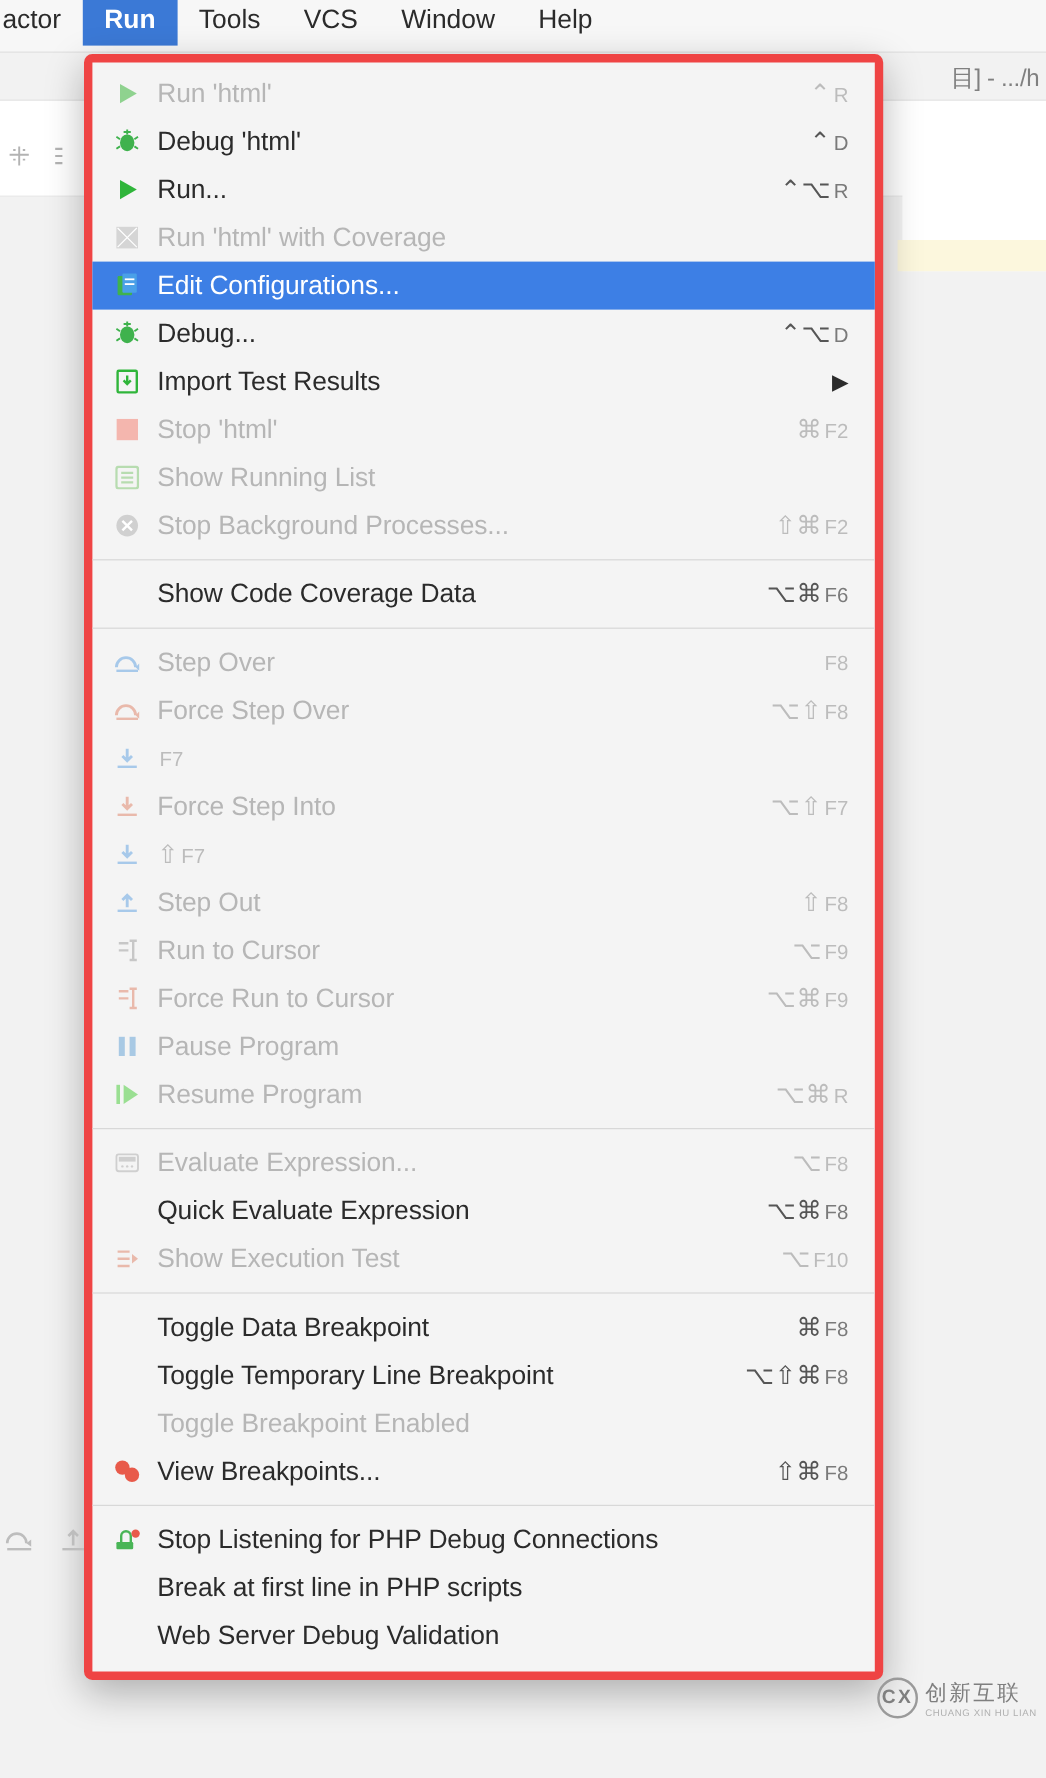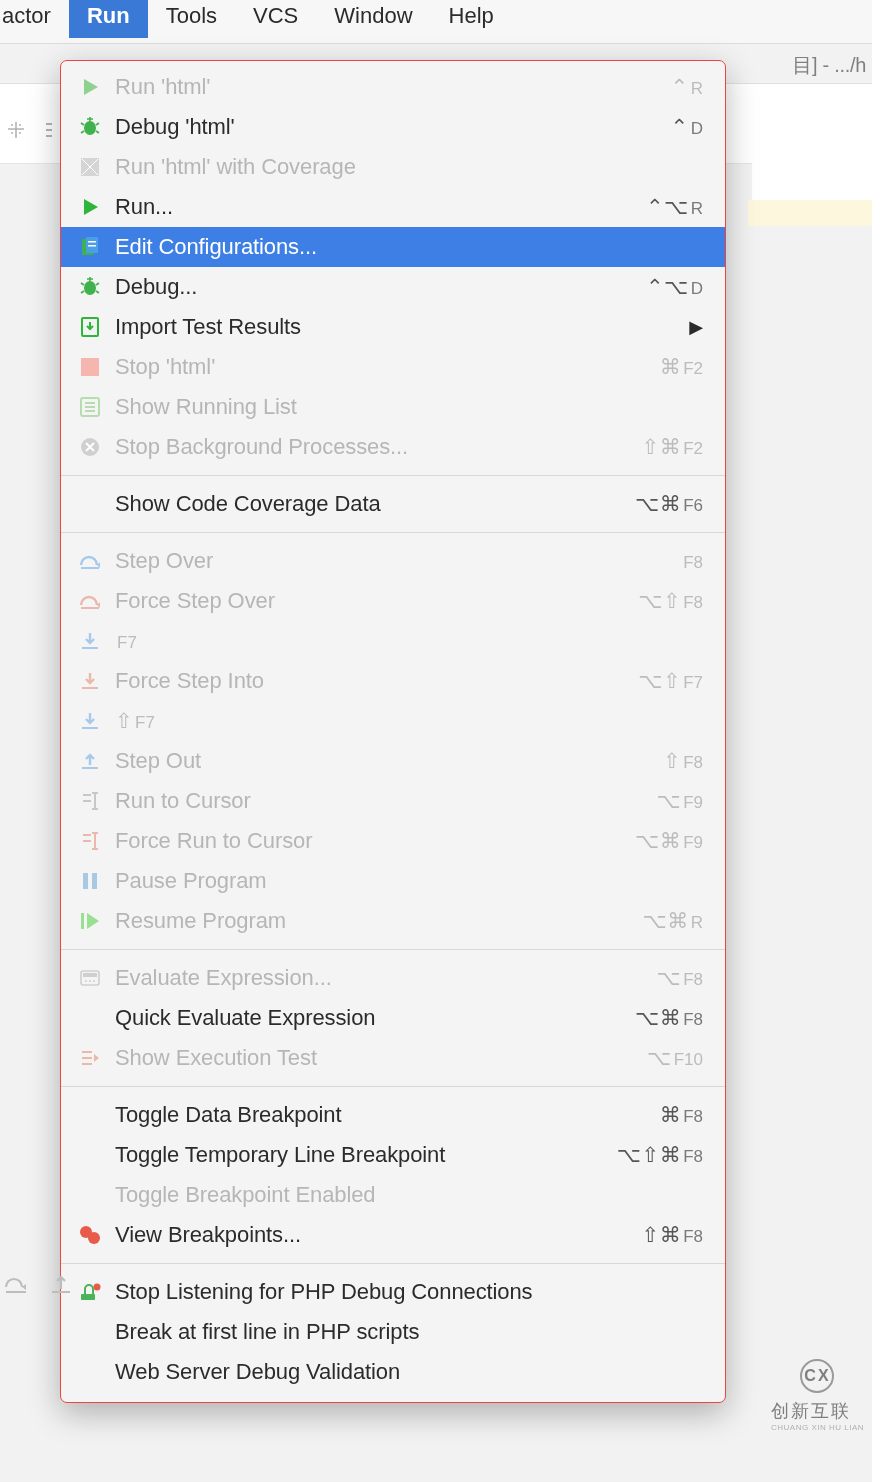--- a/index.html
+++ b/index.html
@@ -56,29 +56,28 @@
   .toolbar-icons {
     position: absolute;
     left: 4px;
     top: 34px;
     display: flex;
     gap: 14px;
     color: #a8a8a8;
   }
   .dropdown {
     position: absolute;
-    left: 60px;
+    left: 70px;
     top: 45px;
     width: 666px;
     background: #f4f4f4;
-    border: 1px solid #ef4444;
+    border: 7px solid #ef4444;
     border-radius: 7px;
     box-shadow: 0 10px 32px rgba(0,0,0,0.28);
     padding: 6px 0 10px 0;
-    margin-top: 15px;
   }
   .menu-row {
     display: flex;
     align-items: center;
     height: 40px;
     padding: 0 22px 0 16px;
     font-size: 22px;
     letter-spacing: -0.1px;
     cursor: default;
   }
@@ -138,21 +137,20 @@
   .watermark {
     position: absolute;
     right: 8px;
     bottom: 50px;
     display: flex;
     align-items: center;
     gap: 6px;
     color: #7f7f7f;
     font-size: 18px;
     letter-spacing: 2px;
-    flex-direction: column;
   }
   .watermark .wm-logo {
     width: 34px; height: 34px; border: 2px solid #9a9a9a; border-radius: 50%;
     display:flex;align-items:center;justify-content:center;font-weight:bold;font-size:16px;color:#7f7f7f;
   }
   .watermark .wm-sub { font-size:8px; letter-spacing:0.5px; display:block; color:#b0b0b0; }
   
   .editor-hint { position:absolute; right:0; top:86px; width:120px; height:140px; background:#fff; }
   .editor-strip { position:absolute; right:0; top:200px; width:124px; height:26px; background:#fcf7dd; }
 </style>
@@ -204,38 +202,38 @@
   <div class="menu-row">
     <span class="icon">
         <svg width="22" height="22" viewBox="0 0 22 22">
           <ellipse cx="11" cy="12" rx="6" ry="7" fill="#3fb24d"></ellipse>
           <path d="M5 9l-3-2M17 9l3-2M5 15l-3 2M17 15l3 2M11 5V1M8 3h6" stroke="#3fb24d" stroke-width="1.6"></path>
         </svg>
       </span>
     <span class="label">Debug 'html'</span>
     <span class="shortcut"><span>⌃</span><span class="suffix">D</span></span>
   </div>
+  <div class="menu-row">
+    <span class="icon">
+        <svg width="20" height="20" viewBox="0 0 20 20">
+          <path d="M4 2l14 8-14 8z" fill="#2fb53a"></path>
+        </svg>
+      </span>
+    <span class="label">Run...</span>
+    <span class="shortcut"><span>⌃⌥</span><span class="suffix">R</span></span>
+  </div>
   <div class="menu-row disabled">
     <span class="icon">
         <svg width="20" height="20" viewBox="0 0 20 20">
           <rect x="1" y="1" width="18" height="18" fill="#d5d5d5"></rect>
           <rect x="1" y="1" width="18" height="18" fill="url(#g)"></rect>
           <path d="M2 2l16 16M2 18L18 2" stroke="#fff" stroke-width="1"></path>
         </svg>
       </span>
     <span class="label">Run 'html' with Coverage</span>
-  </div>
-  <div class="menu-row">
-    <span class="icon">
-        <svg width="20" height="20" viewBox="0 0 20 20">
-          <path d="M4 2l14 8-14 8z" fill="#2fb53a"></path>
-        </svg>
-      </span>
-    <span class="label">Run...</span>
-    <span class="shortcut"><span>⌃⌥</span><span class="suffix">R</span></span>
   </div>
   <div class="menu-row selected">
     <span class="icon">
         <svg width="22" height="22" viewBox="0 0 22 22">
           <rect x="3" y="3" width="12" height="16" rx="1" fill="#3fb24d"></rect>
           <rect x="7" y="1" width="12" height="16" rx="1" fill="#4aa0e8"></rect>
           <rect x="9" y="5" width="8" height="1.5" fill="#fff"></rect>
           <rect x="9" y="9" width="8" height="1.5" fill="#fff"></rect>
         </svg>
       </span>

